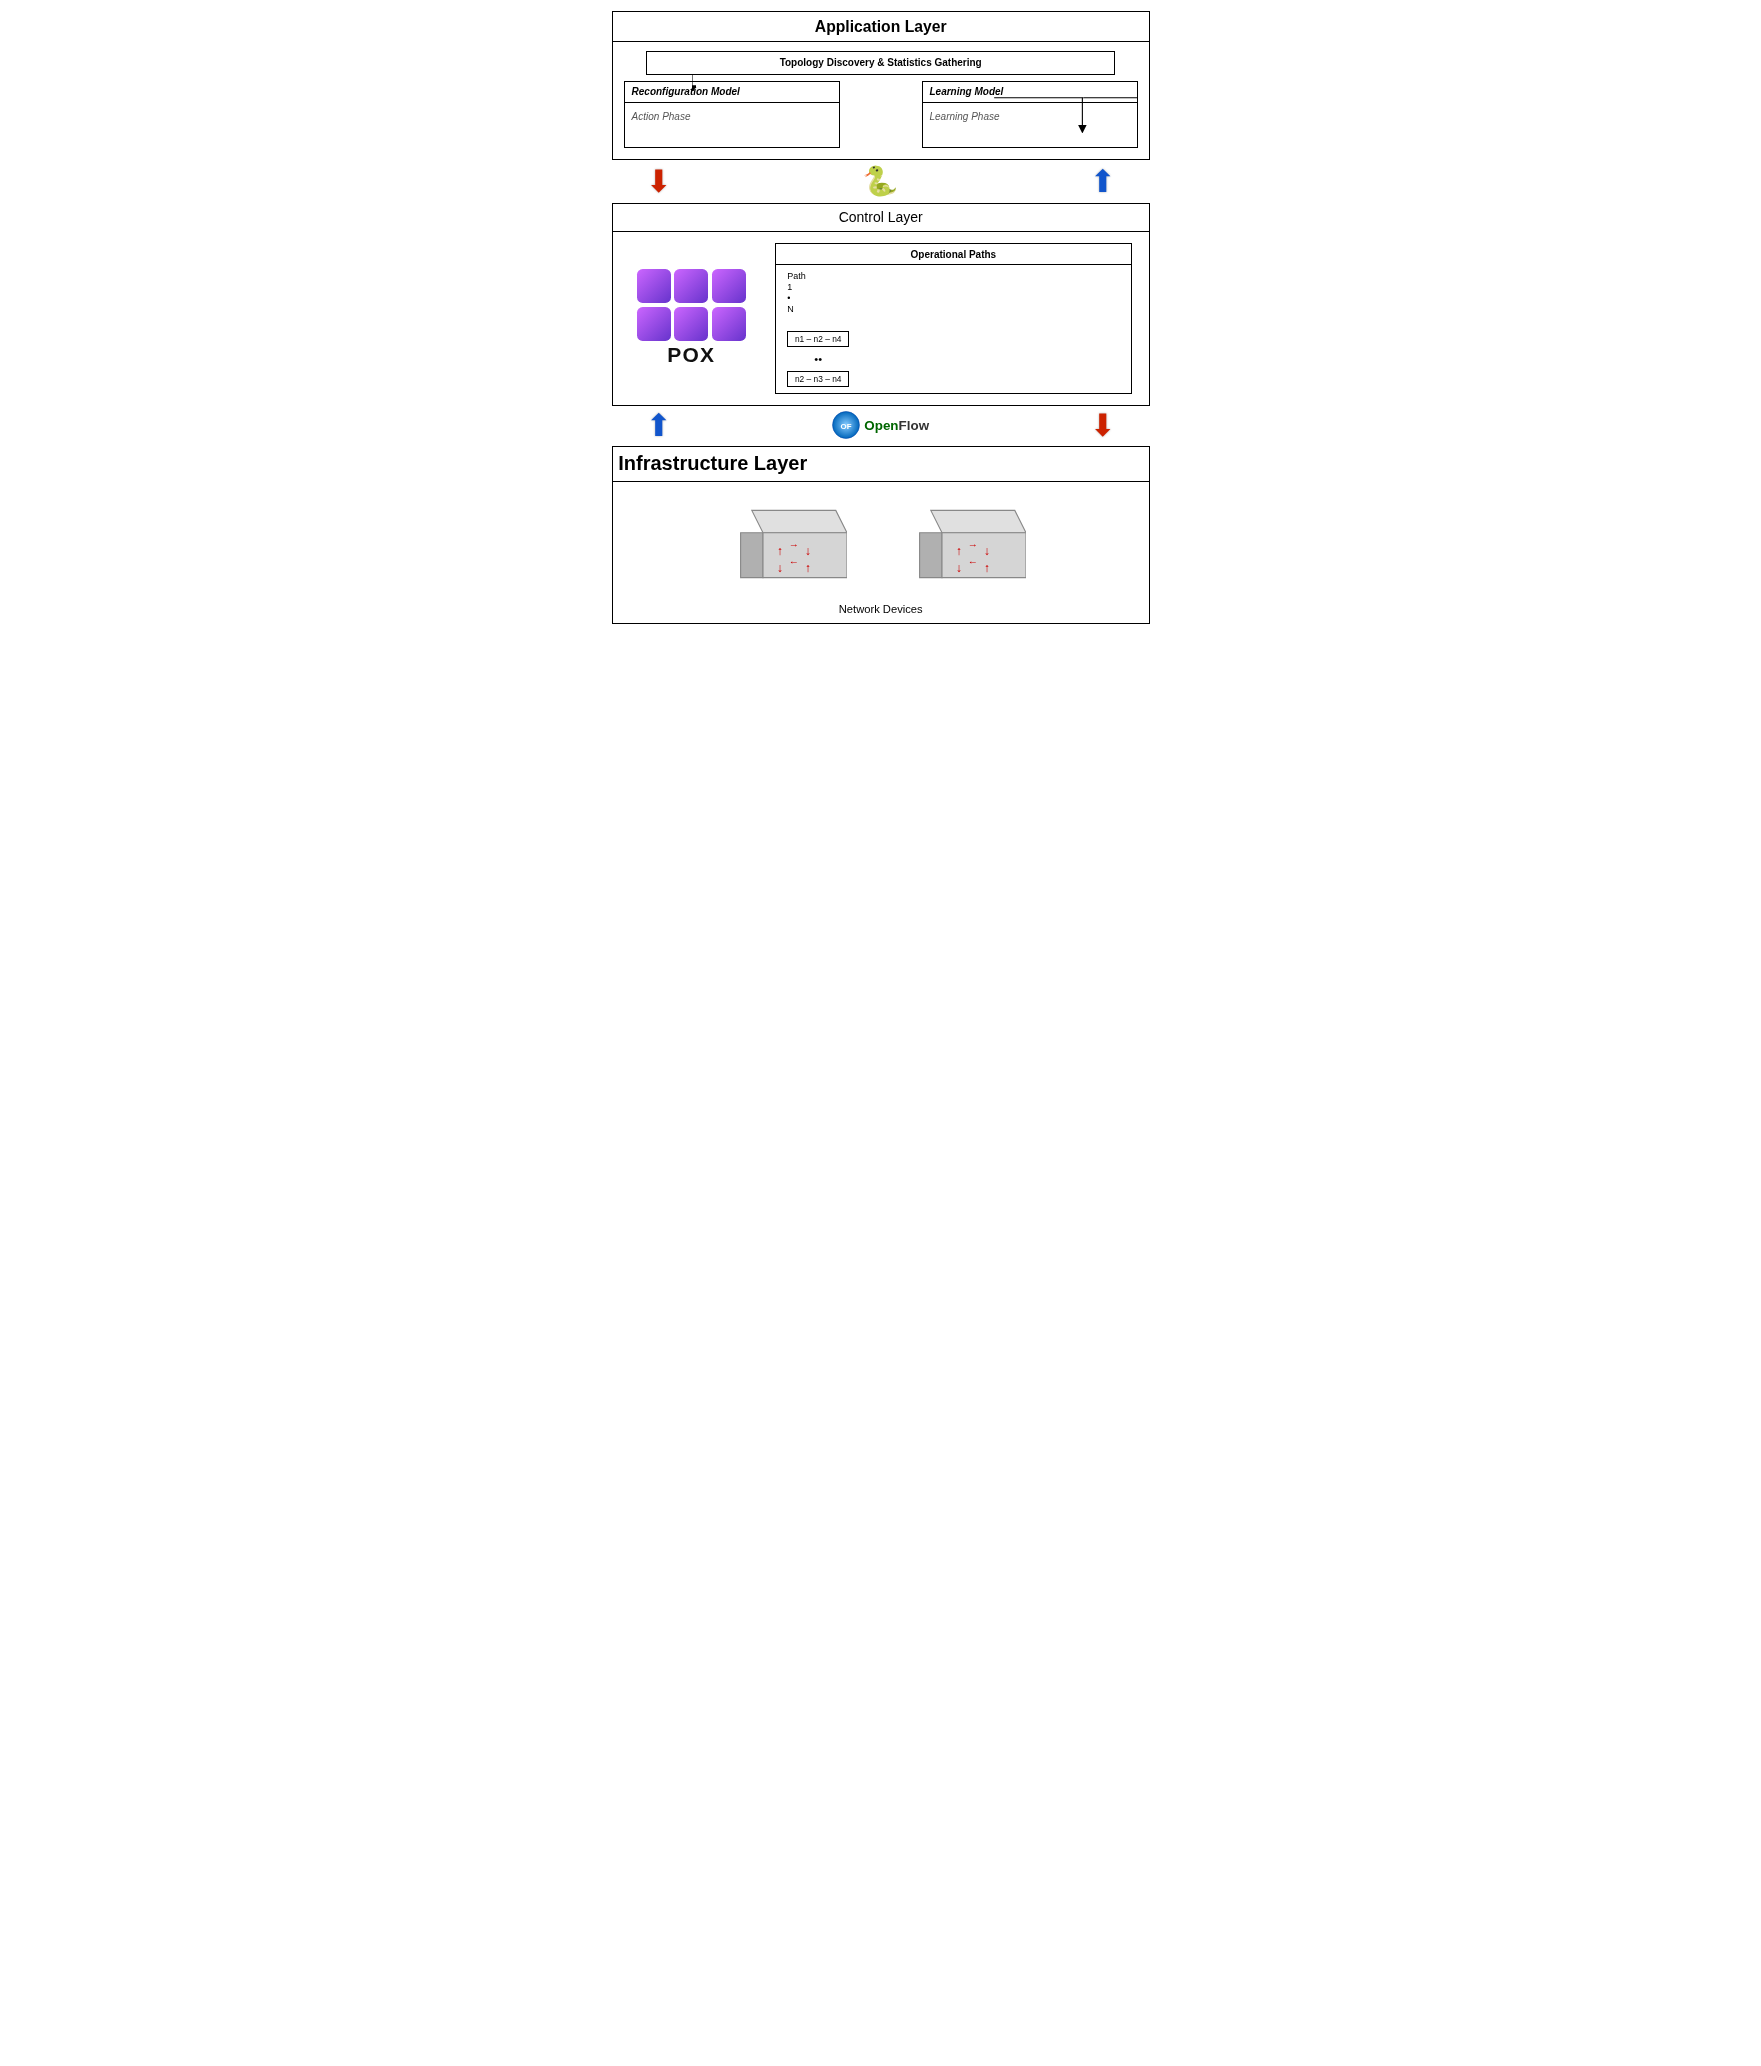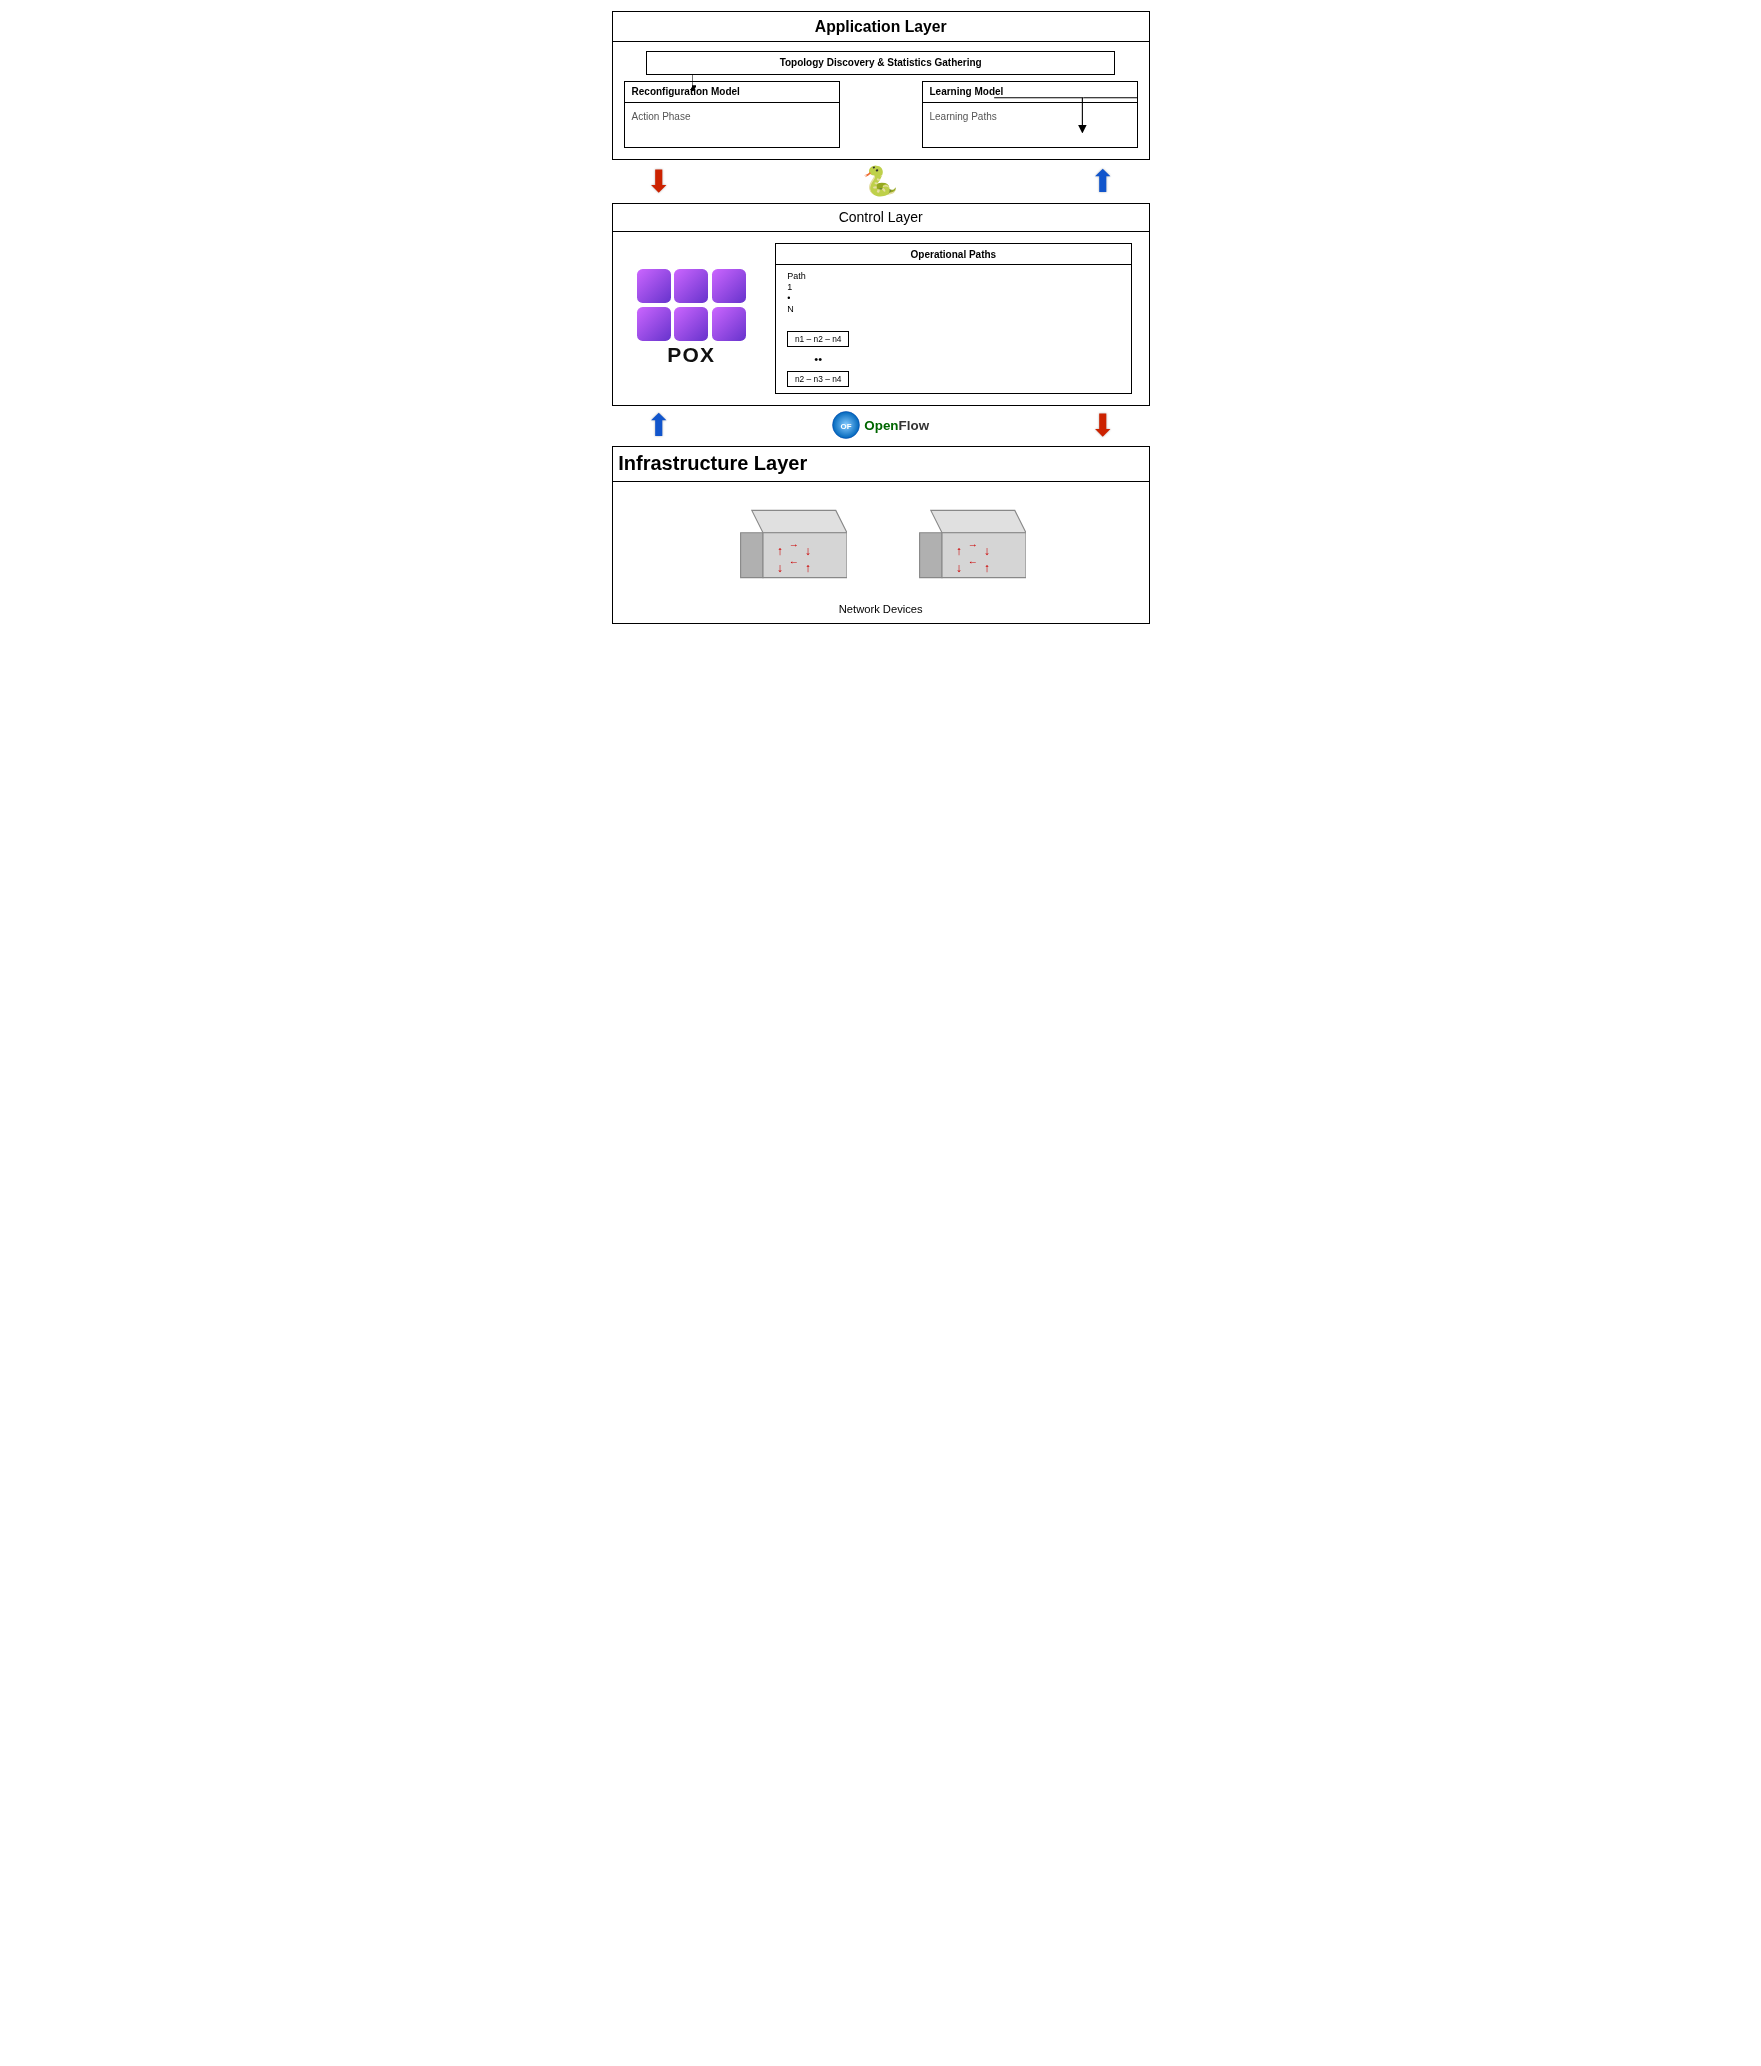--- a/index.html
+++ b/index.html
@@ -42,20 +42,21 @@
       margin: 0 22.4px 5.6px 22.4px;
       position: relative;
     }
 
     .model-row {
       display: flex;
       justify-content: space-between;
       align-items: stretch;
       margin-top: 2.8px;
       position: relative;
+      font-style: italic;
     }
 
     .model-box {
       border: 1.1px solid #000;
       width: 42%;
       min-height: 67px;
     }
     .model-box-title {
       font-weight: bold;
       font-size: 10px;
@@ -269,21 +270,21 @@
 
       <div class="model-row">
 
         <div class="model-box">
           <div class="model-box-title">Reconfiguration Model</div>
           <div class="model-box-content">Action Phase</div>
         </div>
 
         <div class="model-box">
           <div class="model-box-title">Learning Model</div>
-          <div class="model-box-content">Learning Paths</div>
+          <div class="model-box-content">Learning Phase</div>
         </div>
 
         <svg class="connections-svg" viewBox="0 0 914 120" width="512" height="67">
           <defs>
             <marker id="arrowHead" markerWidth="8" markerHeight="8" refX="6" refY="4" orient="auto">
               <path d="M0,0 L8,4 L0,8 Z" fill="#000"></path>
             </marker>
             <marker id="arrowHeadLeft" markerWidth="8" markerHeight="8" refX="2" refY="4" orient="auto">
               <path d="M8,0 L0,4 L8,8 Z" fill="#000"></path>
             </marker>

